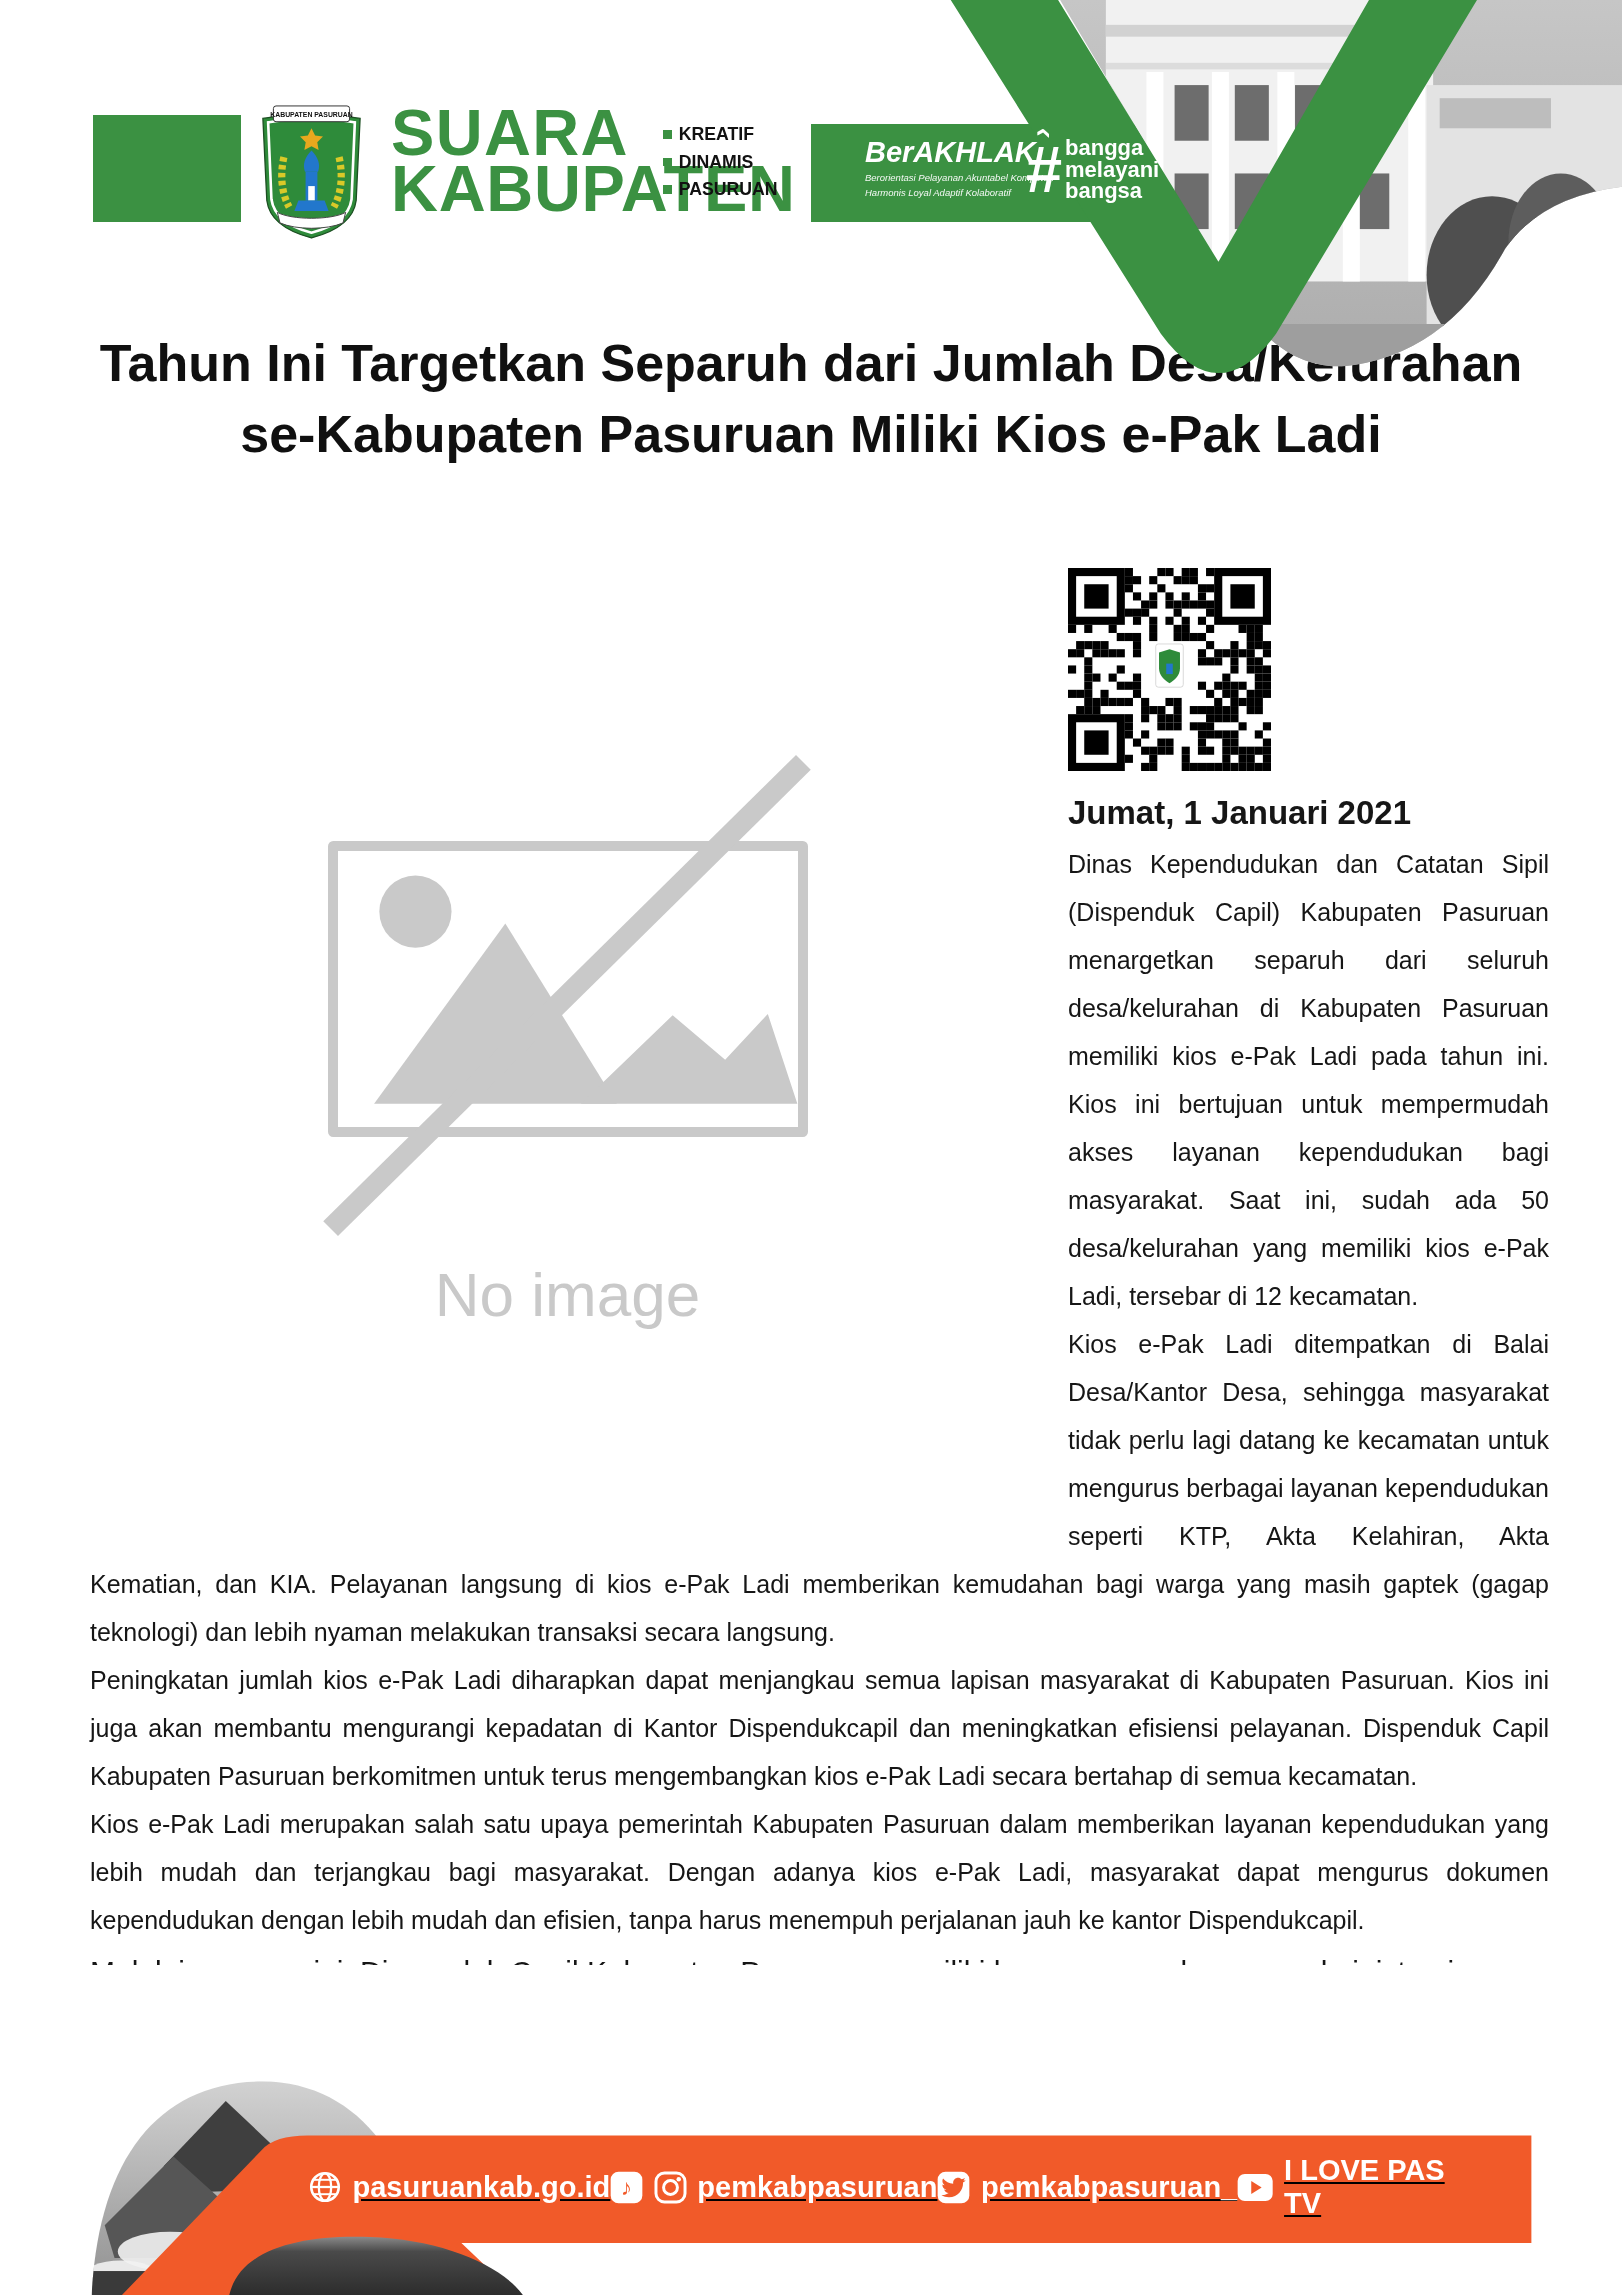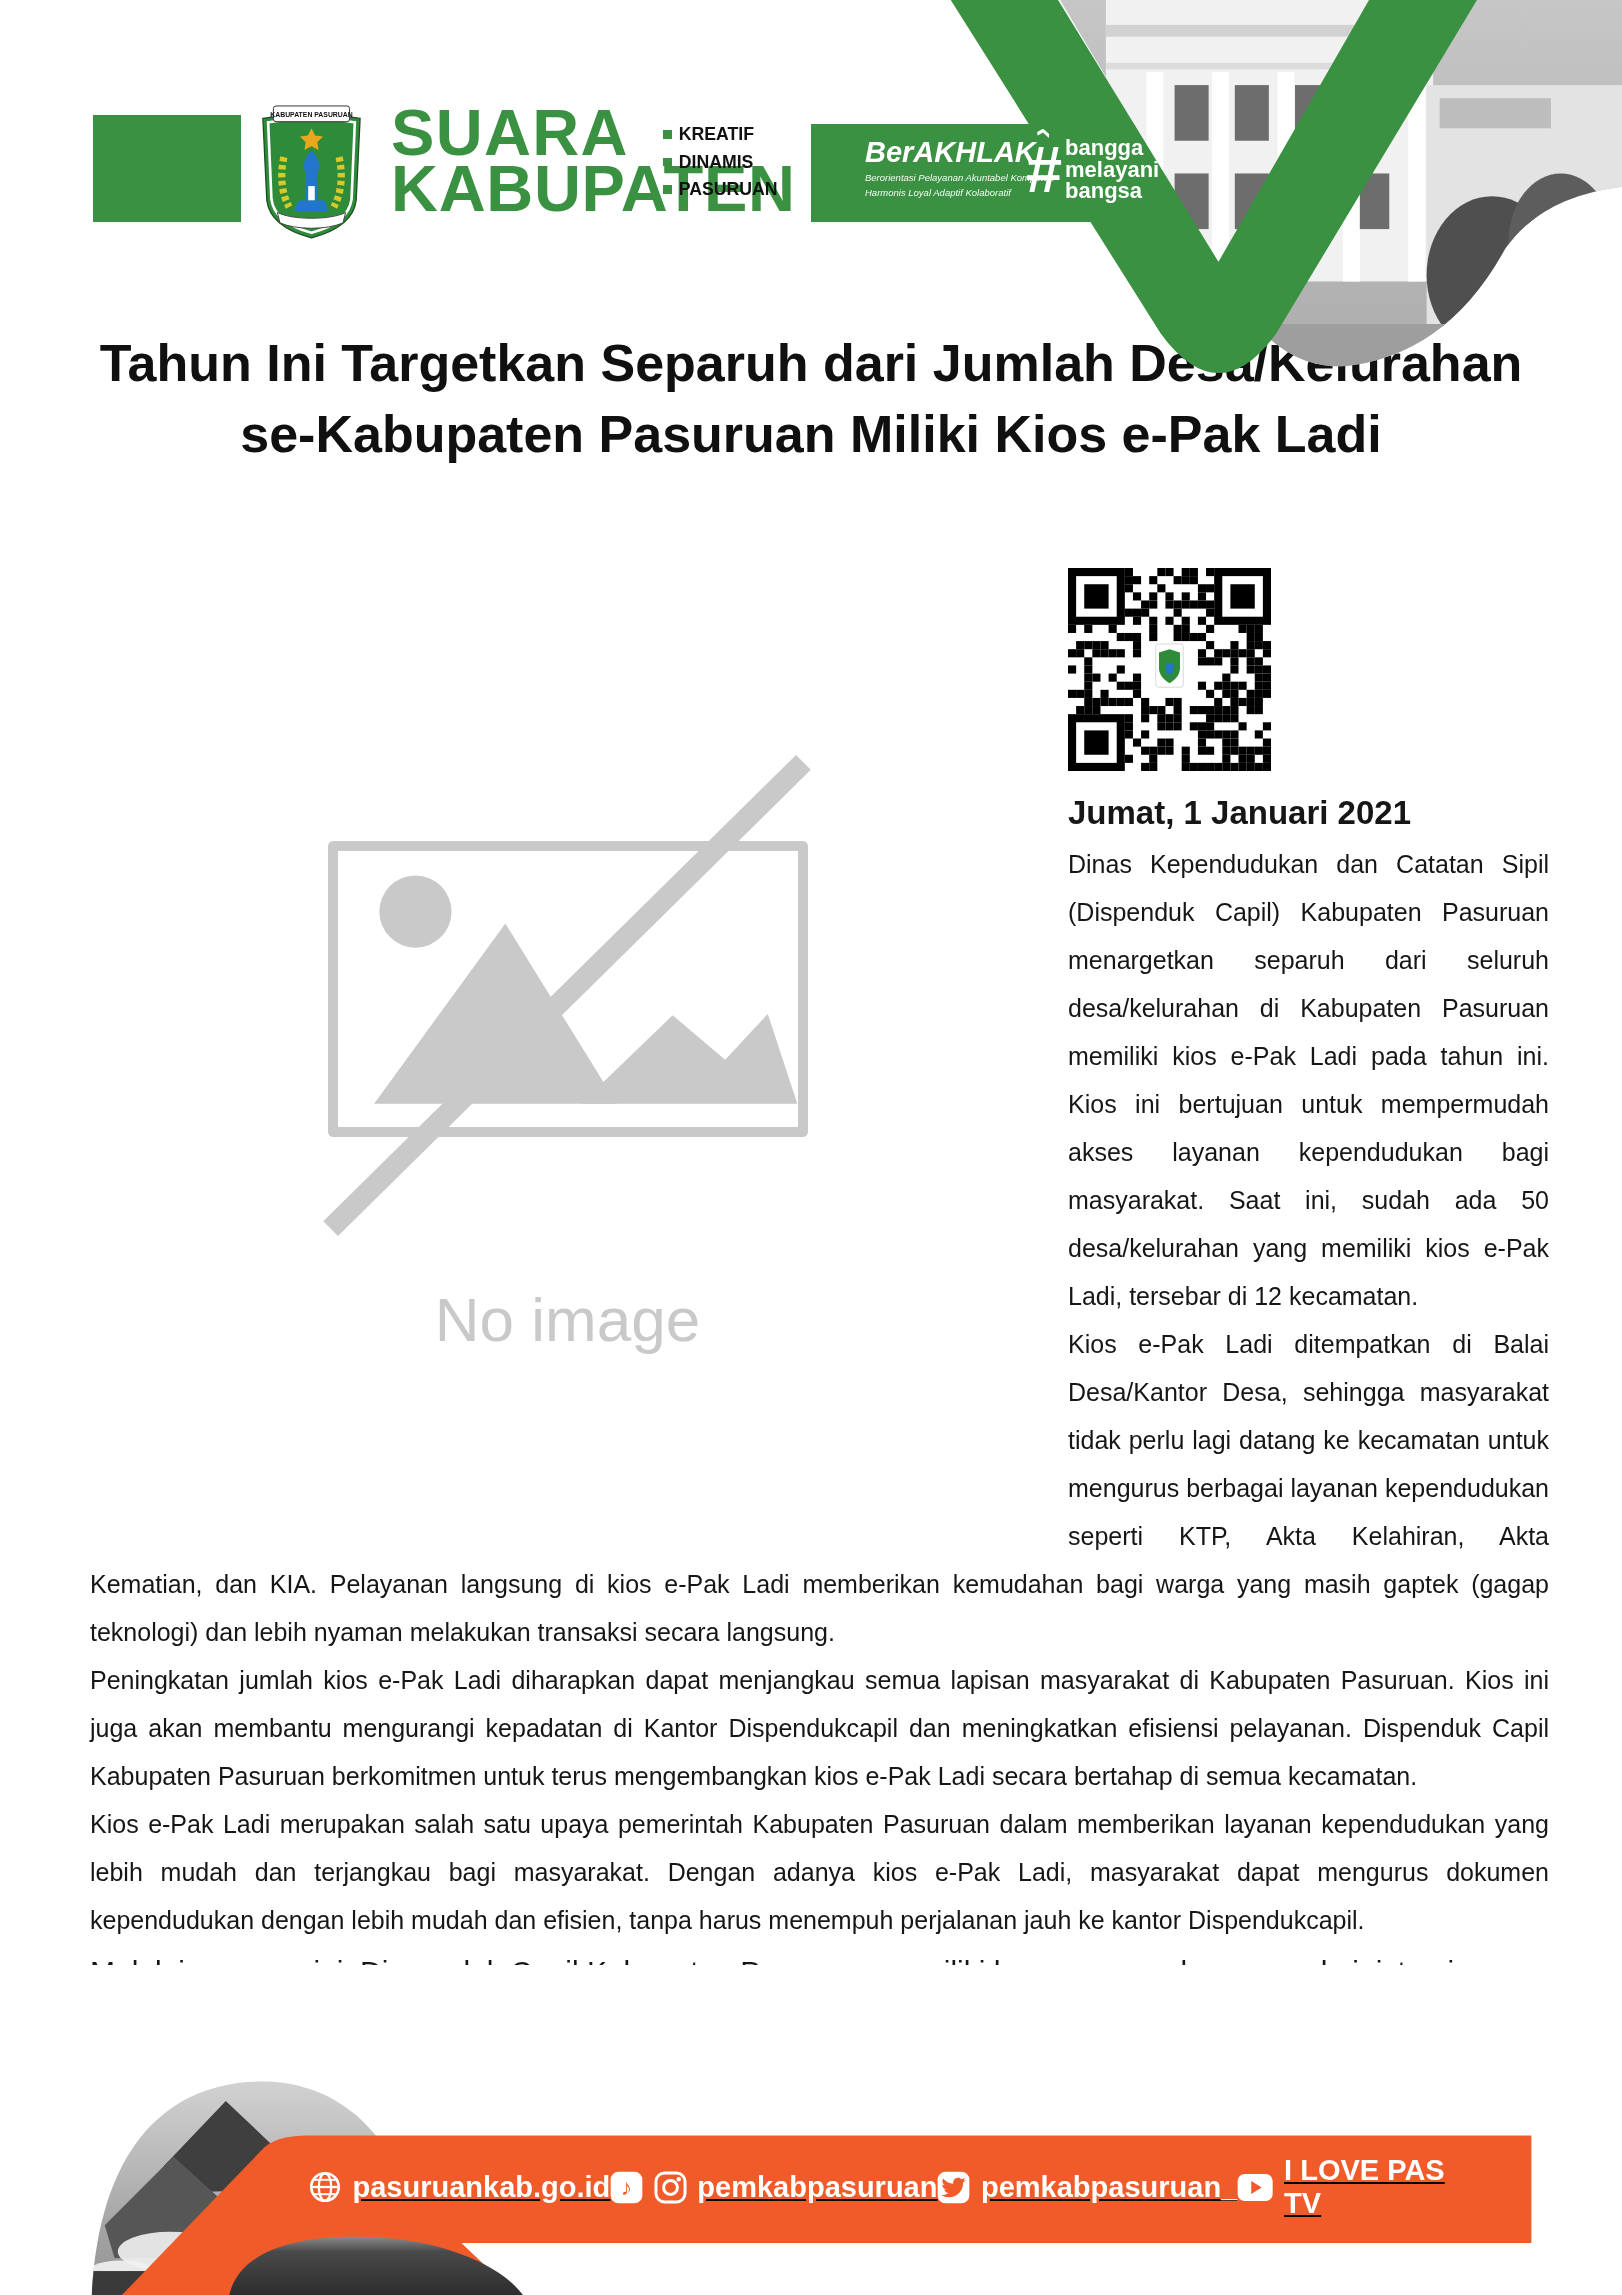--- a/index.html
+++ b/index.html
@@ -29,21 +29,21 @@
   .bangga .bl { font-size:22px; font-weight:bold; line-height:21.6px; }
   
   .title { position:absolute; left:65px; top:328px; width:1492px; text-align:center;
            font-size:52px; line-height:71px; font-weight:bold; color:#101010; }
   
   .content { position:absolute; left:90px; top:568px; width:1459px; color:#161616; }
   .img-float { float:left; width:978px; height:970px; position:relative; }
   .ph-frame { position:absolute; left:238px; top:273px; width:480px; height:296px; border:10.5px solid #C9C9C9; border-radius:5.2px; }
   .ph-frame svg { width:100%; height:100%; display:block; }
   .ph-slash { position:absolute; left:145px; top:417px; width:664px; height:21px; background:#C9C9C9; transform:rotate(-44.6deg); }
-  .ph-text { position:absolute; left:216px; top:691px; width:523px; text-align:center; font-size:62px; color:#C9C9C9;margin-top:25px; }
+  .ph-text { position:absolute; left:216px; top:691px; width:523px; text-align:center; font-size:62px; color:#C9C9C9; }
   .qr-row { line-height:0; margin-bottom:18.3px; }
   .qr-row svg { display:inline-block; }
   .date { font-size:33px; font-weight:bold; line-height:47px; margin-bottom:3.9px; }
   p.body { font-size:25px; line-height:48px; text-align:justify; }
   p.clipline { font-size:30px; line-height:48px; height:17px; overflow:hidden; margin-top:3.9px; }
   
   .footer-svg { position:absolute; left:0; top:2055px; width:1623px; height:241px; }
   .social { position:absolute; left:308px; top:2166px; width:1178px; height:42px; display:flex; justify-content:flex-end; align-items:center; z-index:5;text-decoration:underline; }
   .soc-item { display:flex; align-items:center; gap:10.5px; color:#fff; font-size:29px; font-weight:bold; cursor:pointer; }
   .soc-item svg { display:block; }

